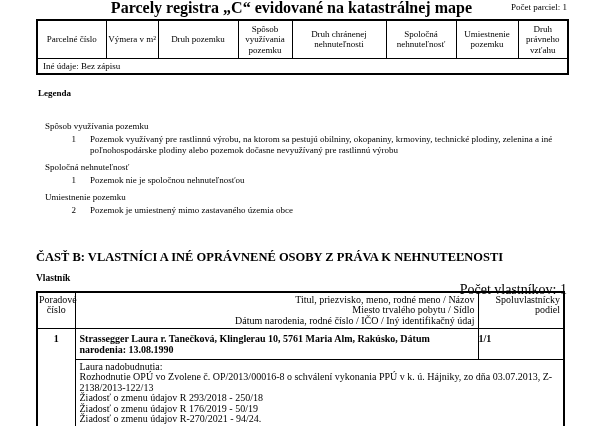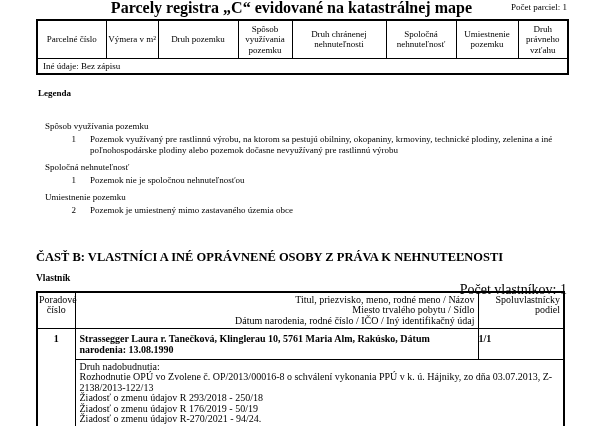--- a/index.html
+++ b/index.html
@@ -146,21 +146,21 @@
         </th>
         <th>Spoluvlastnícky podiel</th>
       </tr>
       <tr>
         <td class="order" rowspan="4">1</td>
         <td class="name">Strassegger Laura r. Tanečková, Klinglerau 10, 5761 Maria Alm, Rakúsko, Dátum narodenia: 13.08.1990</td>
         <td class="share">1/1</td>
       </tr>
       <tr>
         <td class="acq" colspan="2">
-          <div>Druh nadobudnutia:</div>
+          <div>Laura nadobudnutia:</div>
           <div>Rozhodnutie OPÚ vo Zvolene č. OP/2013/00016-8 o schválení vykonania PPÚ v k. ú. Hájniky, zo dňa 03.07.2013, Z-2138/2013-122/13</div>
           <div>Žiadosť o zmenu údajov R 293/2018 - 250/18</div>
           <div>Žiadosť o zmenu údajov R 176/2019 - 50/19</div>
           <div>Žiadosť o zmenu údajov R-270/2021 - 94/24.</div>
         </td>
       </tr>
       <tr>
         <td class="oother" colspan="2">Iné údaje: Bez zápisu</td>
       </tr>
       <tr>

